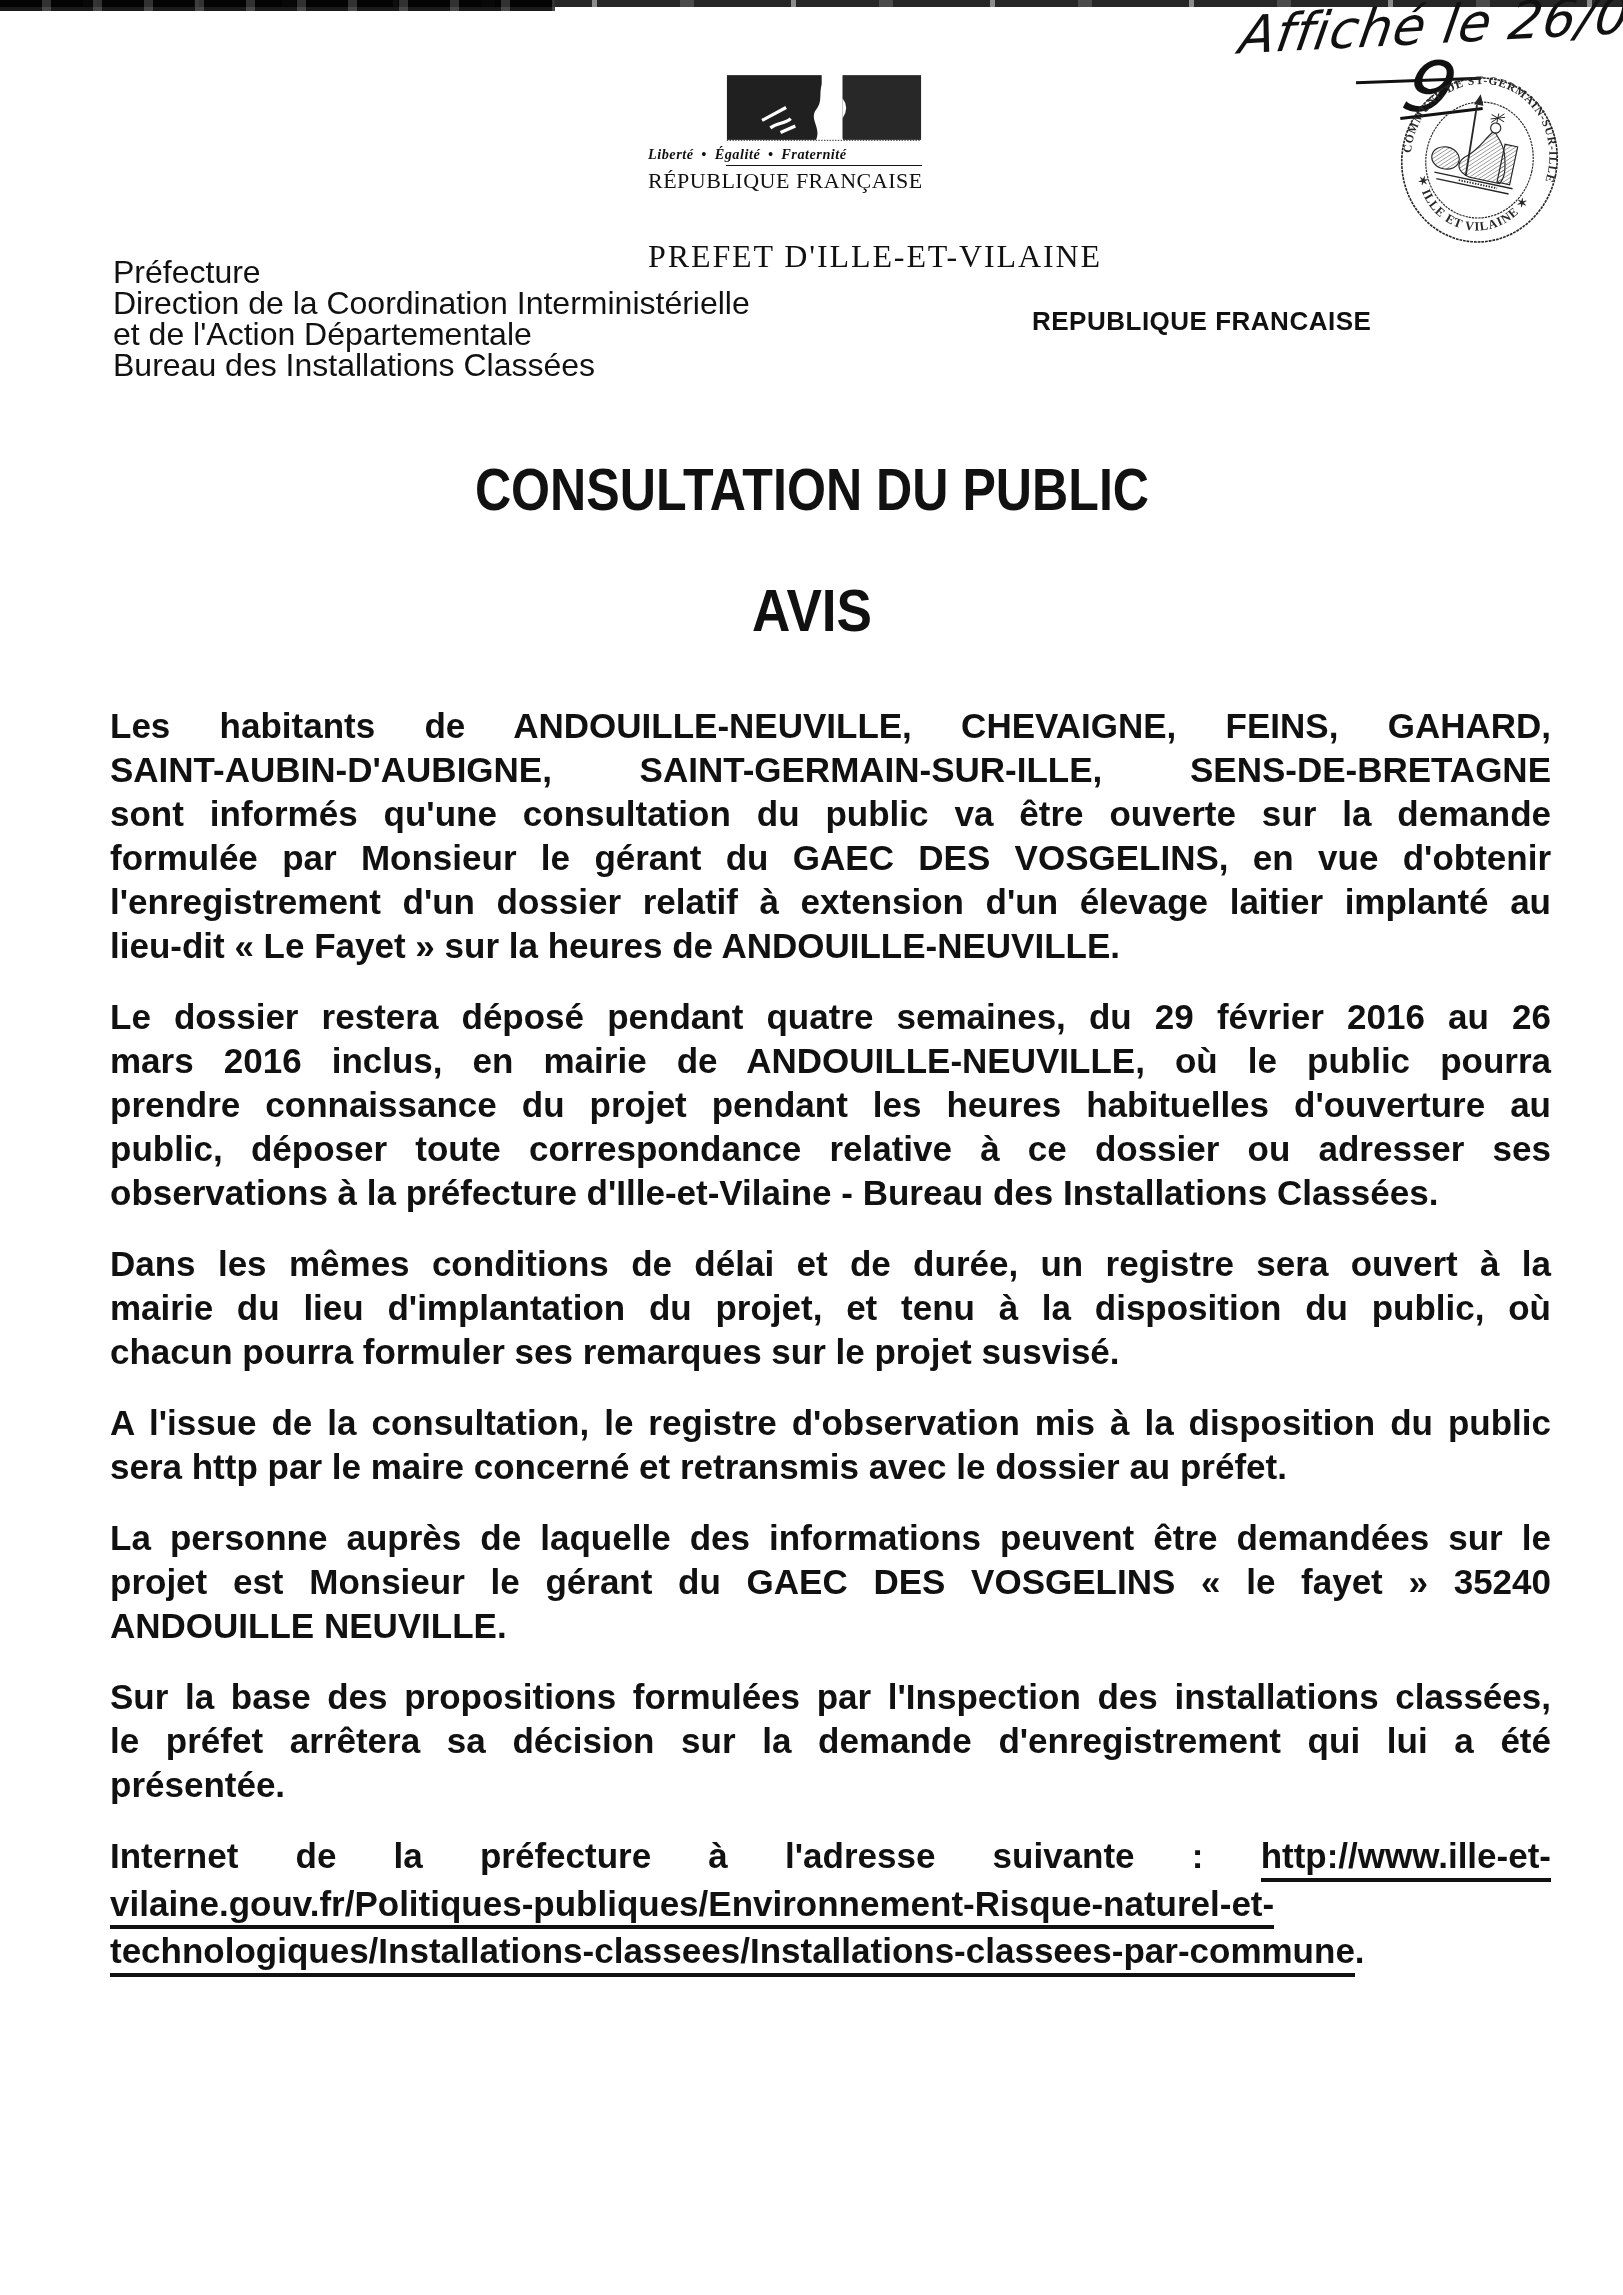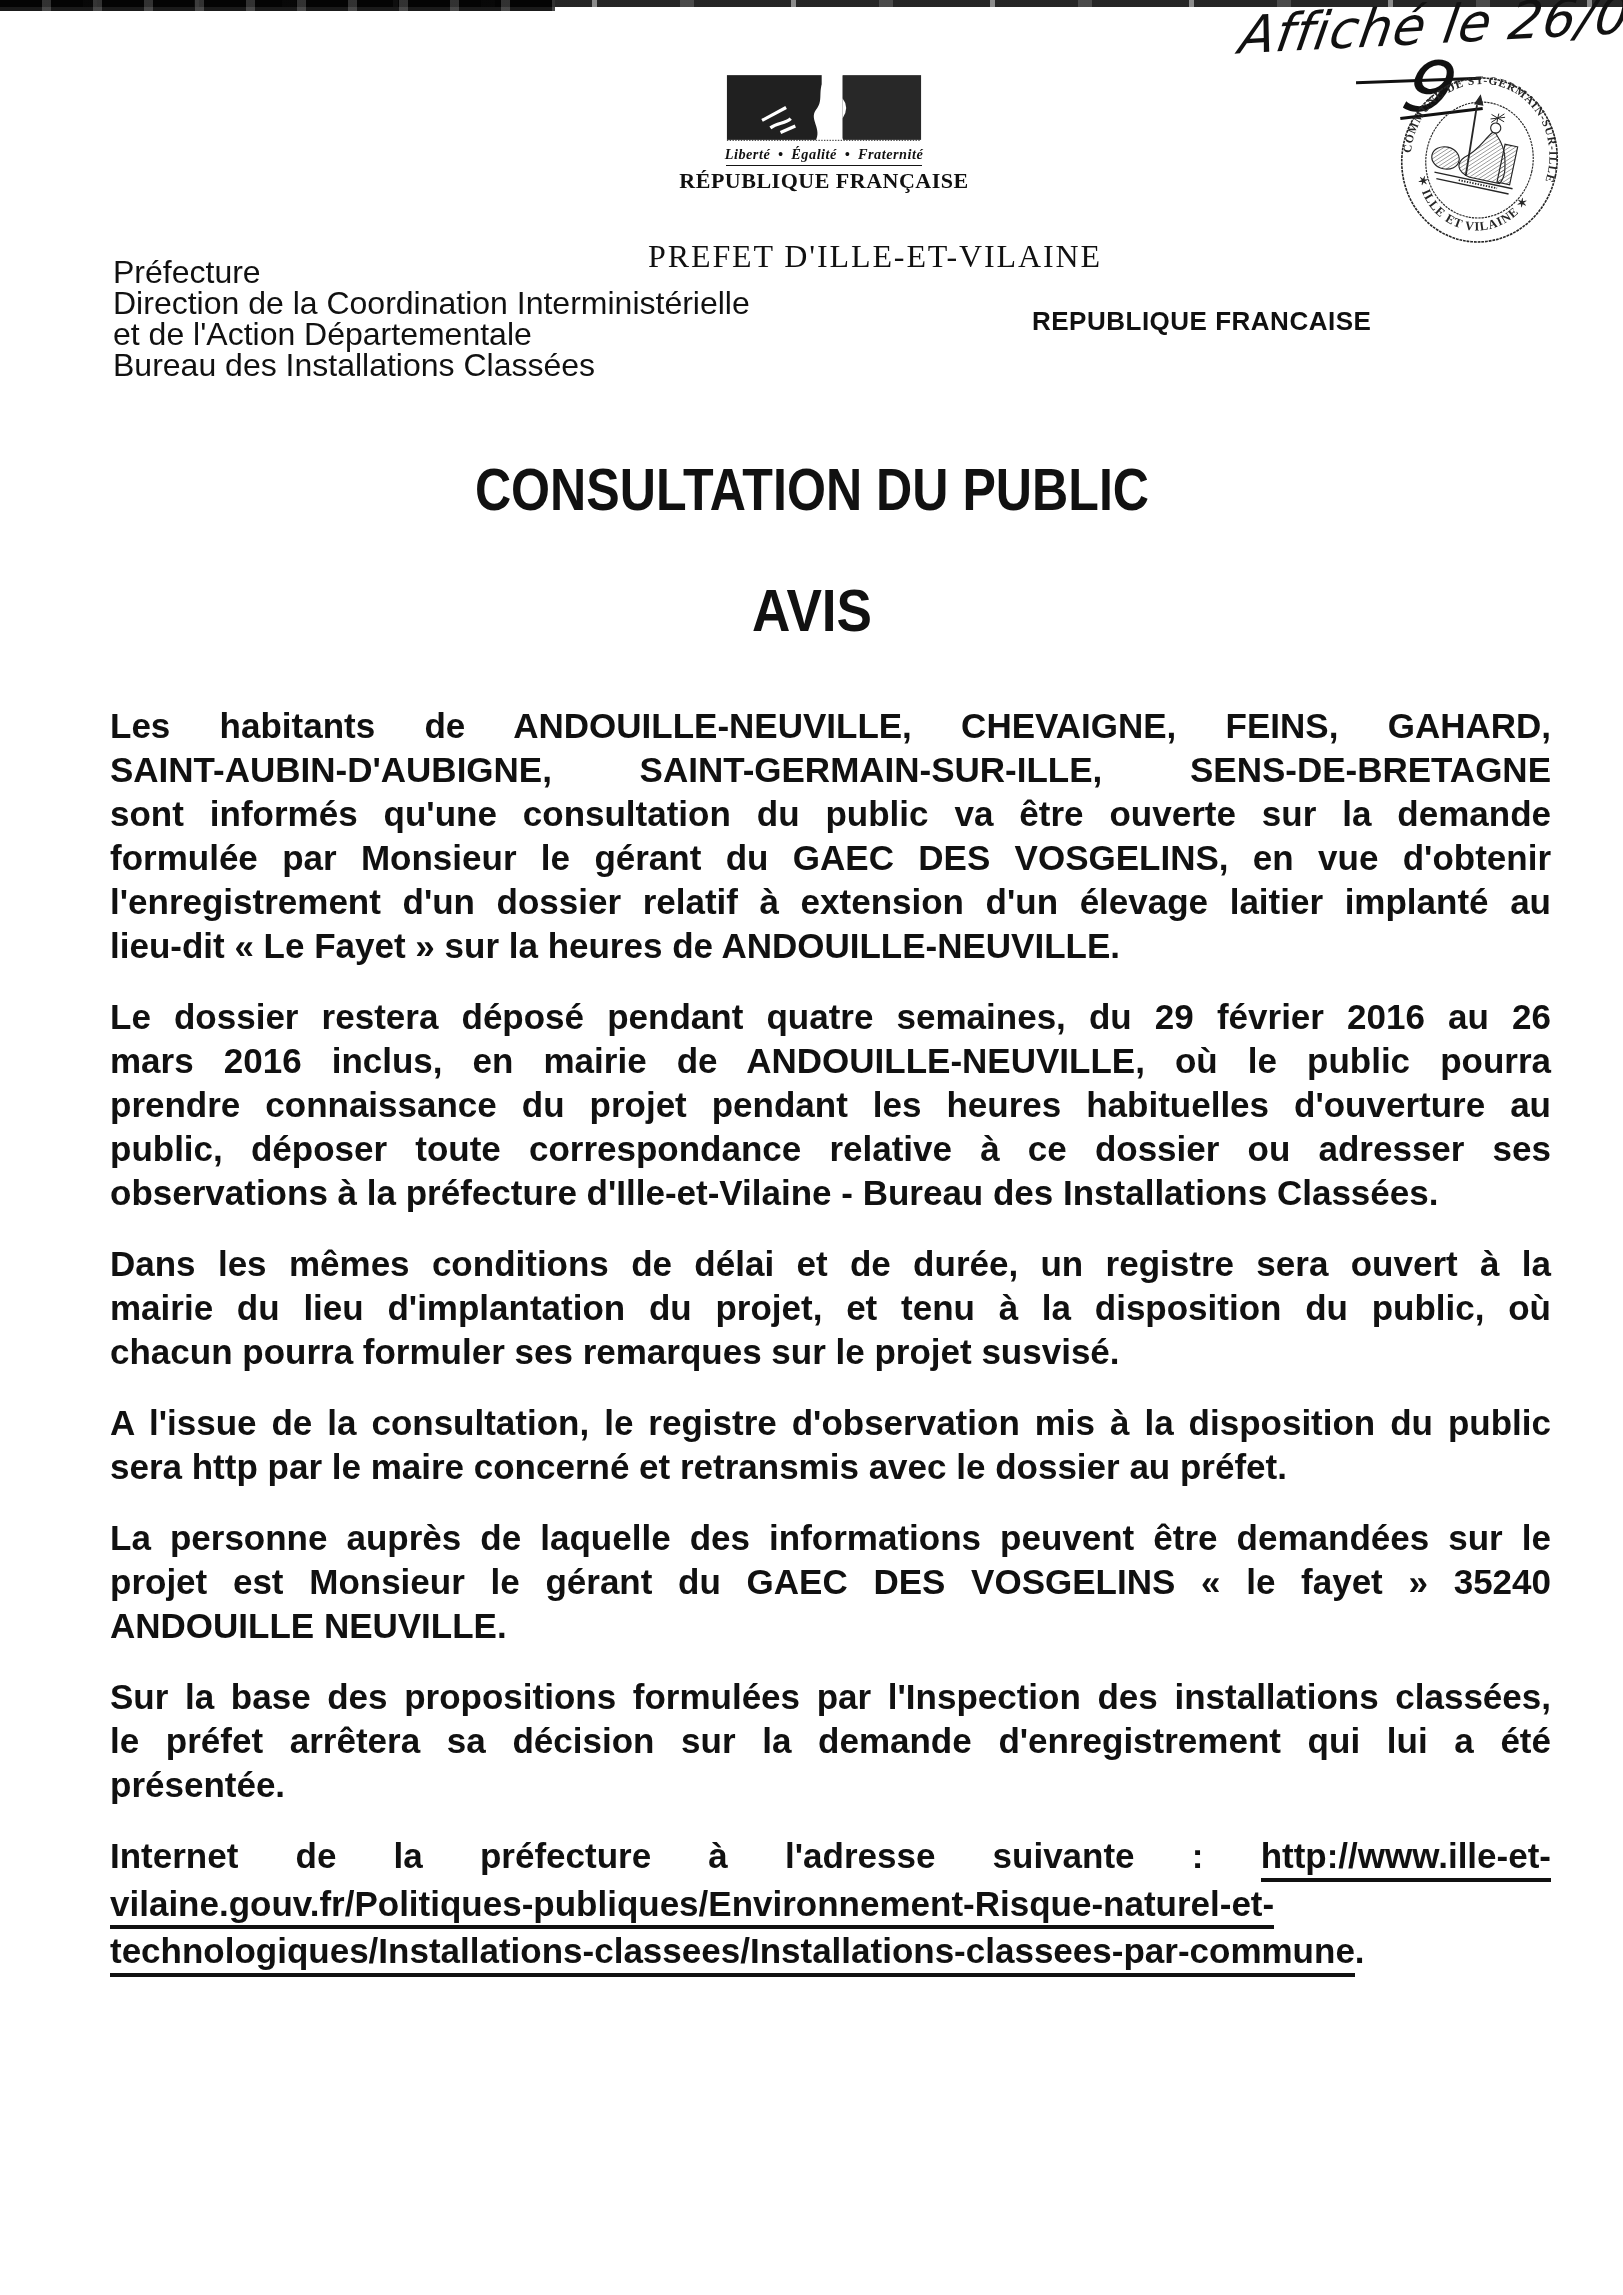--- a/index.html
+++ b/index.html
@@ -29,29 +29,29 @@
     font-family:"DejaVu Sans", sans-serif; font-style:italic; font-size:74px;
     transform:rotate(10deg) skewX(-8deg);
   }
   .hw-stroke1{position:absolute; left:1356px; top:79px; width:125px; border-top:3.7px solid #111; transform:rotate(-2deg);}
   .hw-stroke2{position:absolute; left:1400px; top:112px; width:83px; border-top:3.2px solid #111; transform:rotate(-7deg);}
 
   
   .stamp{position:absolute; left:1394px; top:70px;}
 
   
-  .logo-block{position:absolute; left:648px; top:74px; width:352px; text-align:center;}
+  .logo-block{position:absolute; left:648px; top:74px; width:352px; text-align:left;}
   .logo-svg{display:block; margin:0 auto;}
   .motto{
     font-family:"Liberation Serif", serif; font-style:italic; font-weight:bold;
     font-size:14.3px; margin-top:4.6px; letter-spacing:0.5px; word-spacing:3.7px; white-space:nowrap;
   }
   .logo-rule{width:196px; margin:2.8px auto 0 auto; border-top:1.9px solid #151515;}
   .republique-logo{
-    font-family:"Liberation Serif", serif; font-weight:bold; font-size:22px;
+    font-family:"Liberation Serif", serif; font-weight:normal; font-size:22px;
     letter-spacing:0.5px; margin-top:1.9px; white-space:nowrap;
   }
   .prefet{
     font-family:"Liberation Serif", serif; font-size:32px; letter-spacing:1.9px;
     margin-top:44px; white-space:nowrap;
   }
 
   
   .sender{position:absolute; left:113px; top:257px; font-size:32px; line-height:31px;}
 

